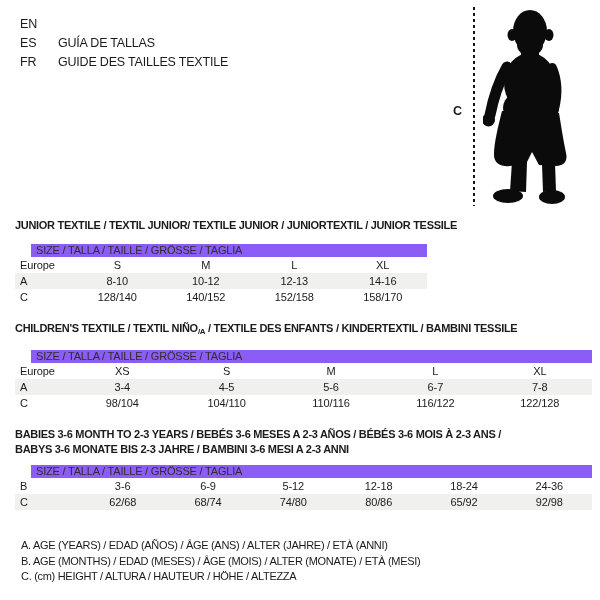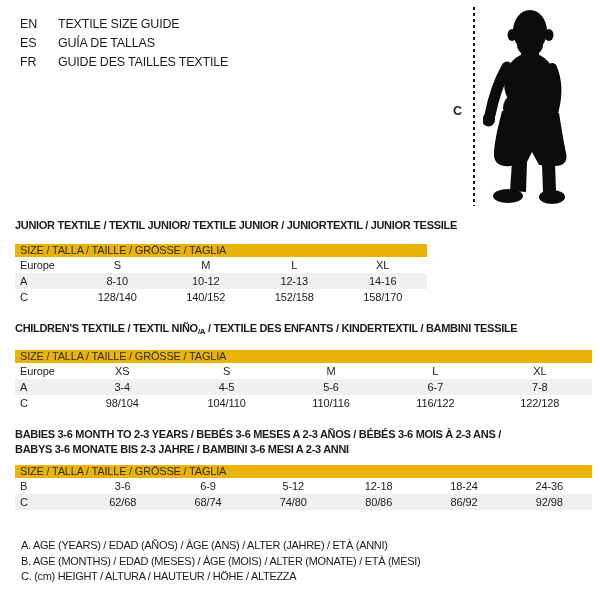--- a/index.html
+++ b/index.html
@@ -18,42 +18,41 @@
   .baby{position:absolute;left:483px;top:5px;width:115px;height:210px;}
 
   
   .size-table{position:absolute;left:15px;}
   .t1{top:218px;width:412px;}
   .t2{top:321px;width:577px;}
   .t3{top:427px;width:577px;}
   .tbl-title{font-weight:700;font-size:11px;line-height:15px;letter-spacing:-0.3px;white-space:nowrap;margin-bottom:11px;}
   .t3 .tbl-title{margin-bottom:8px;}
   .tbl-title .sub{font-size:8px;vertical-align:-2px;}
-  .tbl-band{background:#eab308;height:13px;line-height:13px;font-size:11px;padding-left:5px;letter-spacing:-0.2px;color:#2e2e2e;}
+  .tbl-band{background:#8b5cf6;height:13px;line-height:13px;font-size:11px;padding-left:5px;letter-spacing:-0.2px;color:#2e2e2e;margin-left:16px;}
   table.grid{border-collapse:collapse;width:100%;table-layout:fixed;font-size:11px;}
   .grid td{height:16px;text-align:center;padding:0;letter-spacing:-0.1px;}
   .grid td.lbl{text-align:left;padding-left:5px;}
   tr.alt{background:#f0f0ef;}
   .t1 col.c-lbl{width:58px;}
   .t2 col.c-lbl{width:55px;}
   .t3 col.c-lbl{width:65px;}
 
   
   .footnotes{position:absolute;left:21px;top:538px;}
   .fn{font-weight:400;font-size:11px;line-height:15.5px;letter-spacing:-0.3px;white-space:nowrap;}
 </style>
 </head>
 <body>
 
 <div class="canvas">
 
   <div class="lang-block">
     <div class="lang-row">
       <span class="lang-code">EN</span>
-      <span class="lang-title">TEXTILE SIZE GUIDE</span>
     </div>
     <div class="lang-row">
       <span class="lang-code">ES</span>
       <span class="lang-title">GUÍA DE TALLAS</span>
     </div>
     <div class="lang-row">
       <span class="lang-code">FR</span>
       <span class="lang-title">GUIDE DES TAILLES TEXTILE</span>
     </div>
   </div>
@@ -185,21 +184,21 @@
           <td>12-18</td>
           <td>18-24</td>
           <td>24-36</td>
         </tr>
         <tr class="alt">
           <td class="lbl">C</td>
           <td>62/68</td>
           <td>68/74</td>
           <td>74/80</td>
           <td>80/86</td>
-          <td>86/92</td>
+          <td>65/92</td>
           <td>92/98</td>
         </tr>
       </tbody>
     </table>
   </section>
 
   <div class="footnotes">
     <div class="fn">A. AGE (YEARS) / EDAD (AÑOS) / ÂGE (ANS) / ALTER (JAHRE) / ETÀ (ANNI)</div>
     <div class="fn">B. AGE (MONTHS) / EDAD (MESES) / ÂGE (MOIS) / ALTER (MONATE) / ETÀ (MESI)</div>
     <div class="fn">C. (cm) HEIGHT / ALTURA / HAUTEUR / HÖHE / ALTEZZA</div>

